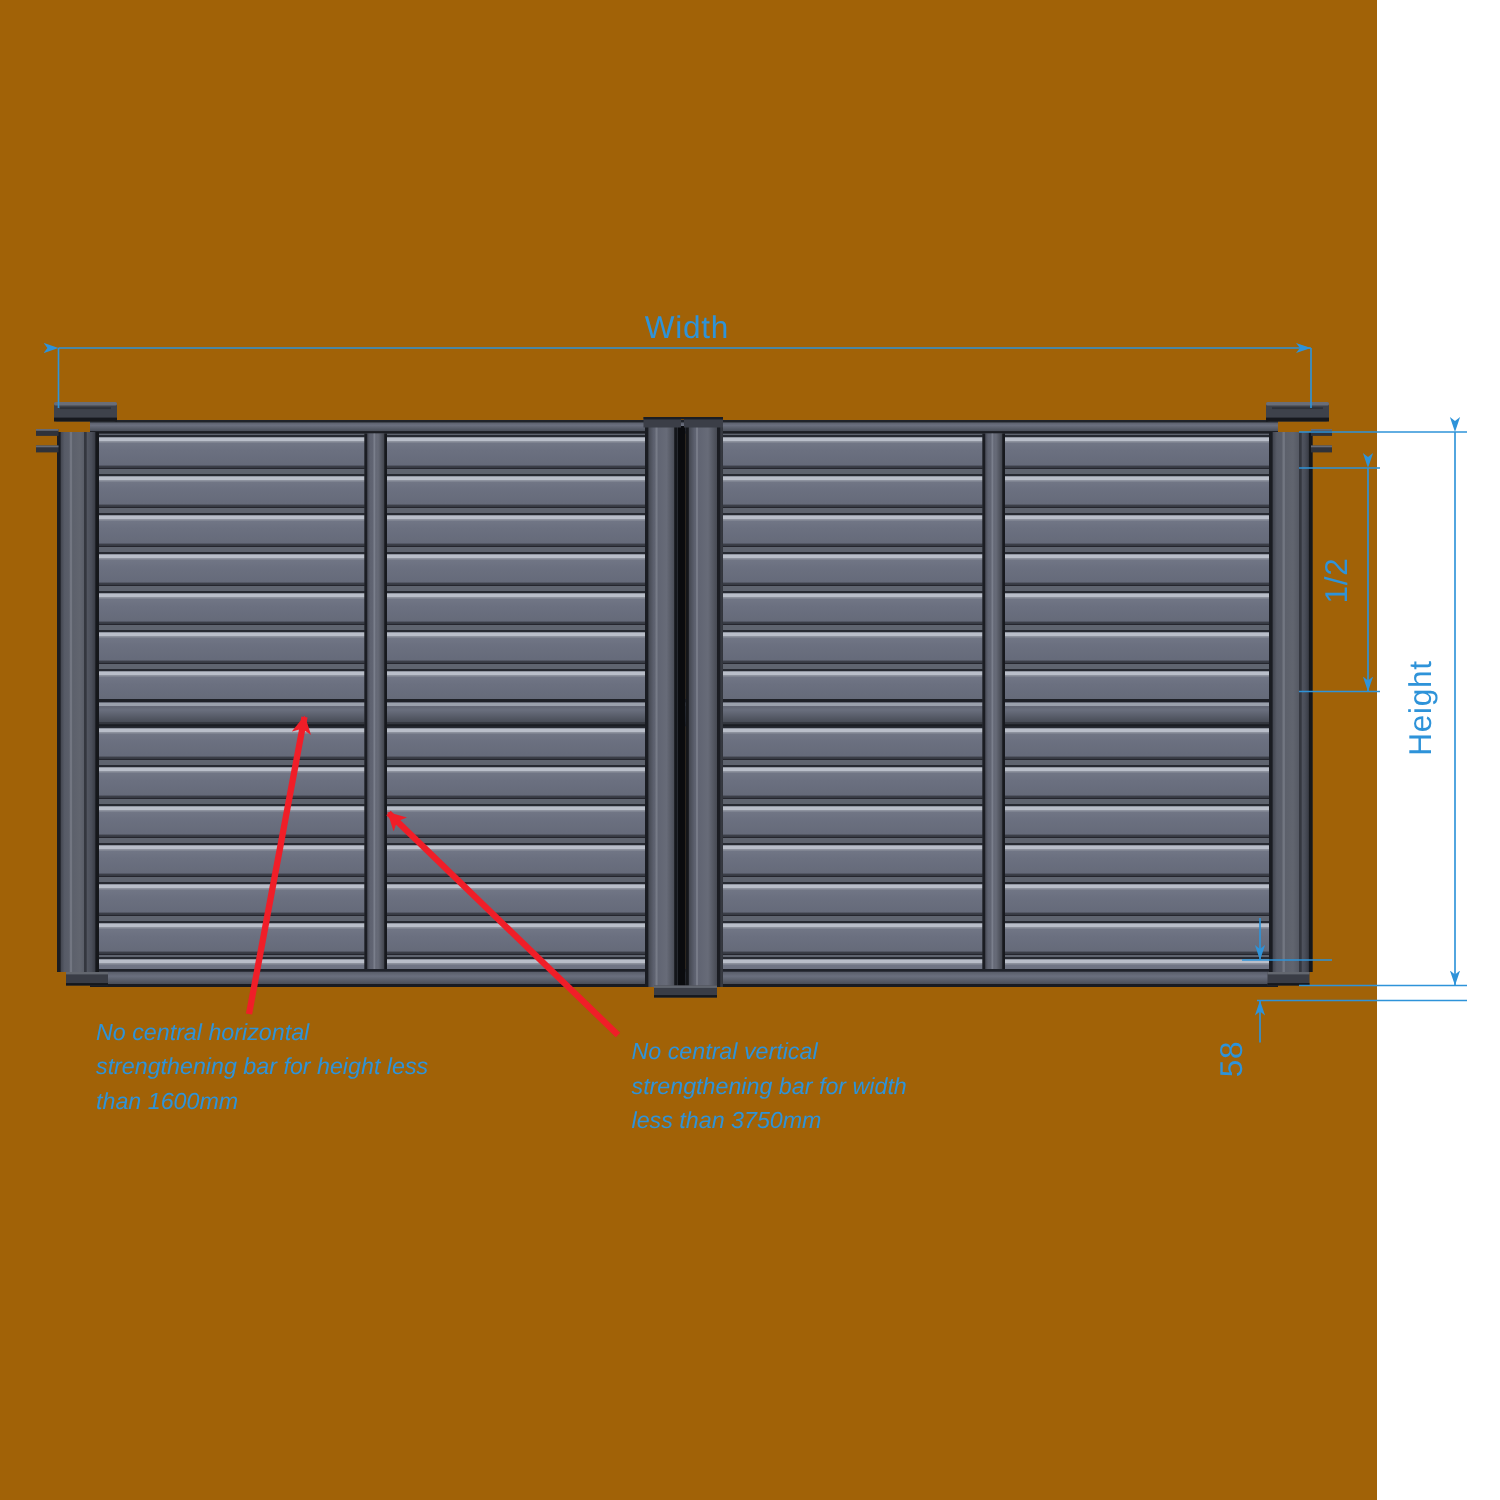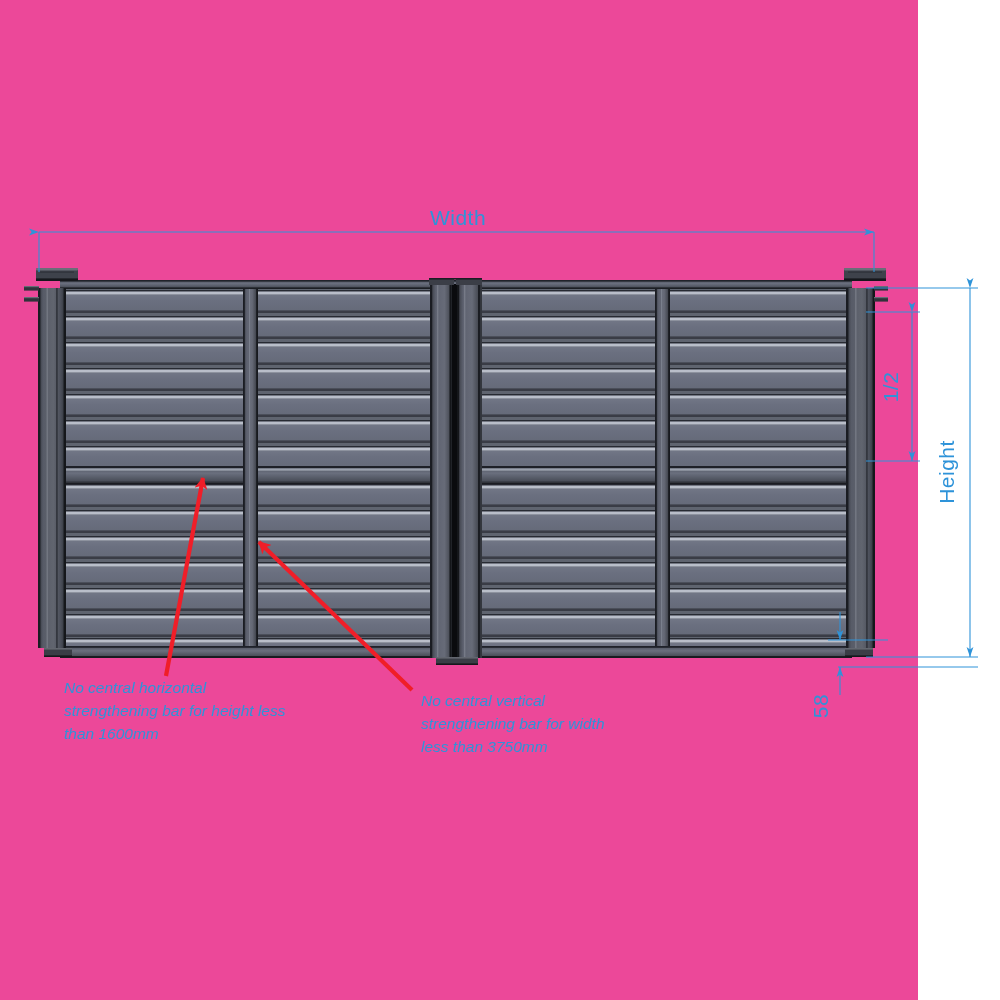--- a/index.html
+++ b/index.html
@@ -7,21 +7,21 @@
   body{
     width:1000px;height:1000px;
     font-family:"Liberation Sans", sans-serif;
     overflow:hidden;
     position:relative;
   }
   #stage{
     position:absolute;
     left:0;top:0;
     width:918px;height:1000px;
-    background:#ec4899;
+    background:#a16207;
   }
   svg#drawing{
     position:absolute;
     left:0;top:0;
     width:1000px;height:1000px;
     display:block;
   }
   .dim-text{
     font-family:"Liberation Sans", sans-serif;
     font-size:21px;

